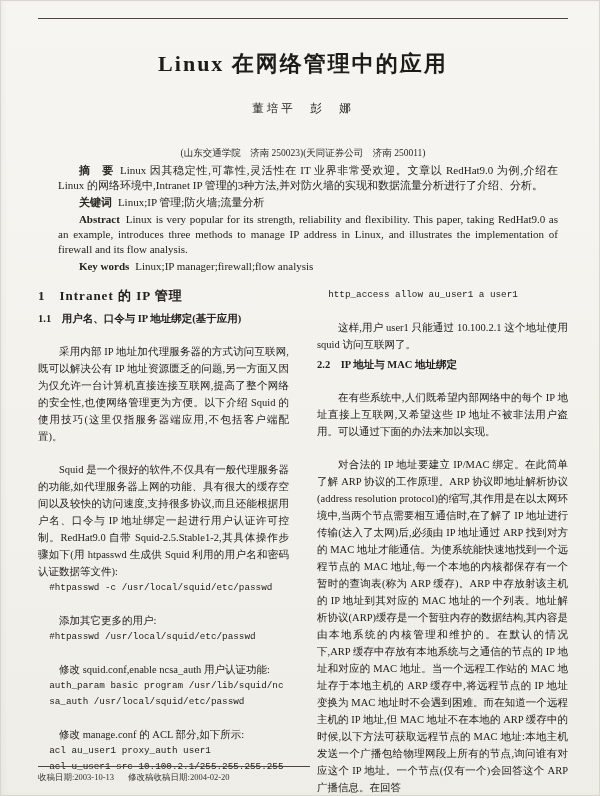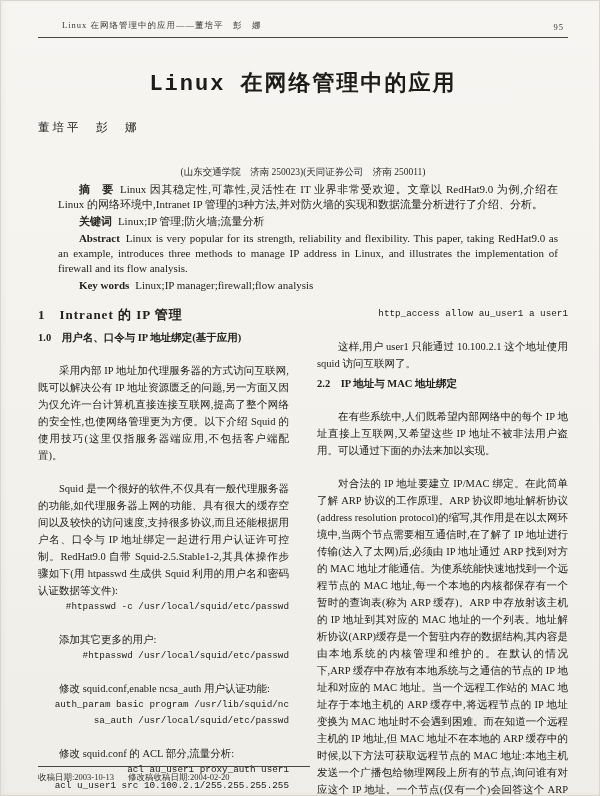--- a/index.html
+++ b/index.html
@@ -20,24 +20,24 @@
   
   .header-row {
     display:flex; justify-content:space-between; align-items:flex-end;
     font-size:8.5px; letter-spacing:1px; color:#3a3835;
     padding:4px 4px 3px 24px;
   }
   .header-rule { border-bottom:1.2px solid #4a473f; margin-top:2px; }
 
   .title {
     text-align:center; font-size:22px; font-weight:bold;
-    letter-spacing:2px; margin-top:30px; color:#1e1c19;font-family:Liberation Mono, monospace;
+    letter-spacing:2px; margin-top:30px; color:#1e1c19;
   }
   .authors {
-    text-align:left; font-size:11.5px; letter-spacing:3px; margin-top:22px;
+    text-align:center; font-size:11.5px; letter-spacing:3px; margin-top:22px;
   }
   .affiliation {
     text-align:center; font-size:9.5px; margin-top:31px; color:#2b2926;
   }
 
   
   .abstract-block {
     margin:3px 10px 0 20px;
     font-size:11px; line-height:15px; text-align:justify; color:#26241f;
   }
@@ -50,39 +50,35 @@
     font-size:10.5px; line-height:17px; text-align:justify;
   }
   .col { flex:1; min-width:0; }
 
   .section-heading { font-size:13px; font-weight:bold; margin:0 0 6px 0; letter-spacing:1px; }
   .subsection-heading { font-size:10.5px; font-weight:bold; margin:3px 0 2px 0; }
   .para { text-indent:2em;margin-top:16px; }
   .code {
     font-family:"Liberation Mono", monospace;
     font-size:9.3px; line-height:16px;
-    padding-left:1.2em; word-break:break-all; text-align:right;
+    padding-left:1.2em; word-break:break-all; text-align:left;
   }
 
   
   .footer {
     position:absolute; left:38px; bottom:12px; width:272px;
     border-top:1.2px solid #4a473f; padding-top:5px;
     font-size:8.5px; color:#33312c; display:flex; gap:14px; white-space:nowrap;
   }
 </style>
 </head>
 <body>
 
 <div class="page">
 
-  <div class="header-row">
-    <span>Linux 在网络管理中的应用——董培平　彭　娜</span>
-    <span>95</span>
-  </div>
   <div class="header-rule"></div>
 
   <h1 class="title">Linux 在网络管理中的应用</h1>
   <div class="authors">董培平　彭　娜</div>
   <div class="affiliation">(山东交通学院　济南 250023)(天同证券公司　济南 250011)</div>
 
   <div class="abstract-block">
     <p>
       <b class="lbl">摘　要</b><span>Linux 因其稳定性,可靠性,灵活性在 IT 业界非常受欢迎。文章以 RedHat9.0 为例,介绍在 Linux 的网络环境中,Intranet IP 管理的3种方法,并对防火墙的实现和数据流量分析进行了介绍、分析。</span>
     </p>
@@ -94,29 +90,29 @@
     </p>
     <p>
       <b class="lbl">Key words</b><span>Linux;IP manager;firewall;flow analysis</span>
     </p>
   </div>
 
   <div class="columns">
 
     <div class="col">
       <h2 class="section-heading">1　Intranet 的 IP 管理</h2>
-      <h3 class="subsection-heading">1.0　用户名、口令与 IP 地址绑定(基于应用)</h3>
+      <h3 class="subsection-heading">1.1　用户名、口令与 IP 地址绑定(基于应用)</h3>
       <p class="para">采用内部 IP 地址加代理服务器的方式访问互联网,既可以解决公有 IP 地址资源匮乏的问题,另一方面又因为仅允许一台计算机直接连接互联网,提高了整个网络的安全性,也使网络管理更为方便。以下介绍 Squid 的使用技巧(这里仅指服务器端应用,不包括客户端配置)。</p>
       <p class="para">Squid 是一个很好的软件,不仅具有一般代理服务器的功能,如代理服务器上网的功能、具有很大的缓存空间以及较快的访问速度,支持很多协议,而且还能根据用户名、口令与 IP 地址绑定一起进行用户认证许可控制。RedHat9.0 自带 Squid-2.5.Stable1-2,其具体操作步骤如下(用 htpasswd 生成供 Squid 利用的用户名和密码认证数据等文件):</p>
       <p class="code">#htpasswd -c /usr/local/squid/etc/passwd</p>
       <p class="para">添加其它更多的用户:</p>
       <p class="code">#htpasswd /usr/local/squid/etc/passwd</p>
       <p class="para">修改 squid.conf,enable ncsa_auth 用户认证功能:</p>
       <p class="code">auth_param basic program /usr/lib/squid/ncsa_auth /usr/local/squid/etc/passwd</p>
-      <p class="para">修改 squid.conf 的 ACL 部分,流量分析:</p>
+      <p class="para">修改 manage.conf 的 ACL 部分,如下所示:</p>
       <p class="code">acl au_user1 proxy_auth user1</p>
       <p class="code">acl u_user1 src 10.100.2.1/255.255.255.255</p>
     </div>
 
     <div class="col">
       <p class="code">http_access allow au_user1 a user1</p>
       <p class="para">这样,用户 user1 只能通过 10.100.2.1 这个地址使用 squid 访问互联网了。</p>
       <h3 class="subsection-heading">2.2　IP 地址与 MAC 地址绑定</h3>
       <p class="para">在有些系统中,人们既希望内部网络中的每个 IP 地址直接上互联网,又希望这些 IP 地址不被非法用户盗用。可以通过下面的办法来加以实现。</p>
       <p class="para">对合法的 IP 地址要建立 IP/MAC 绑定。在此简单了解 ARP 协议的工作原理。ARP 协议即地址解析协议(address resolution protocol)的缩写,其作用是在以太网环境中,当两个节点需要相互通信时,在了解了 IP 地址进行传输(达入了太网)后,必须由 IP 地址通过 ARP 找到对方的 MAC 地址才能通信。为使系统能快速地找到一个远程节点的 MAC 地址,每一个本地的内核都保存有一个暂时的查询表(称为 ARP 缓存)。ARP 中存放射该主机的 IP 地址到其对应的 MAC 地址的一个列表。地址解析协议(ARP)缓存是一个暂驻内存的数据结构,其内容是由本地系统的内核管理和维护的。在默认的情况下,ARP 缓存中存放有本地系统与之通信的节点的 IP 地址和对应的 MAC 地址。当一个远程工作站的 MAC 地址存于本地主机的 ARP 缓存中,将远程节点的 IP 地址变换为 MAC 地址时不会遇到困难。而在知道一个远程主机的 IP 地址,但 MAC 地址不在本地的 ARP 缓存中的时候,以下方法可获取远程节点的 MAC 地址:本地主机发送一个广播包给物理网段上所有的节点,询问谁有对应这个 IP 地址。一个节点(仅有一个)会回答这个 ARP 广播信息。在回答</p>

